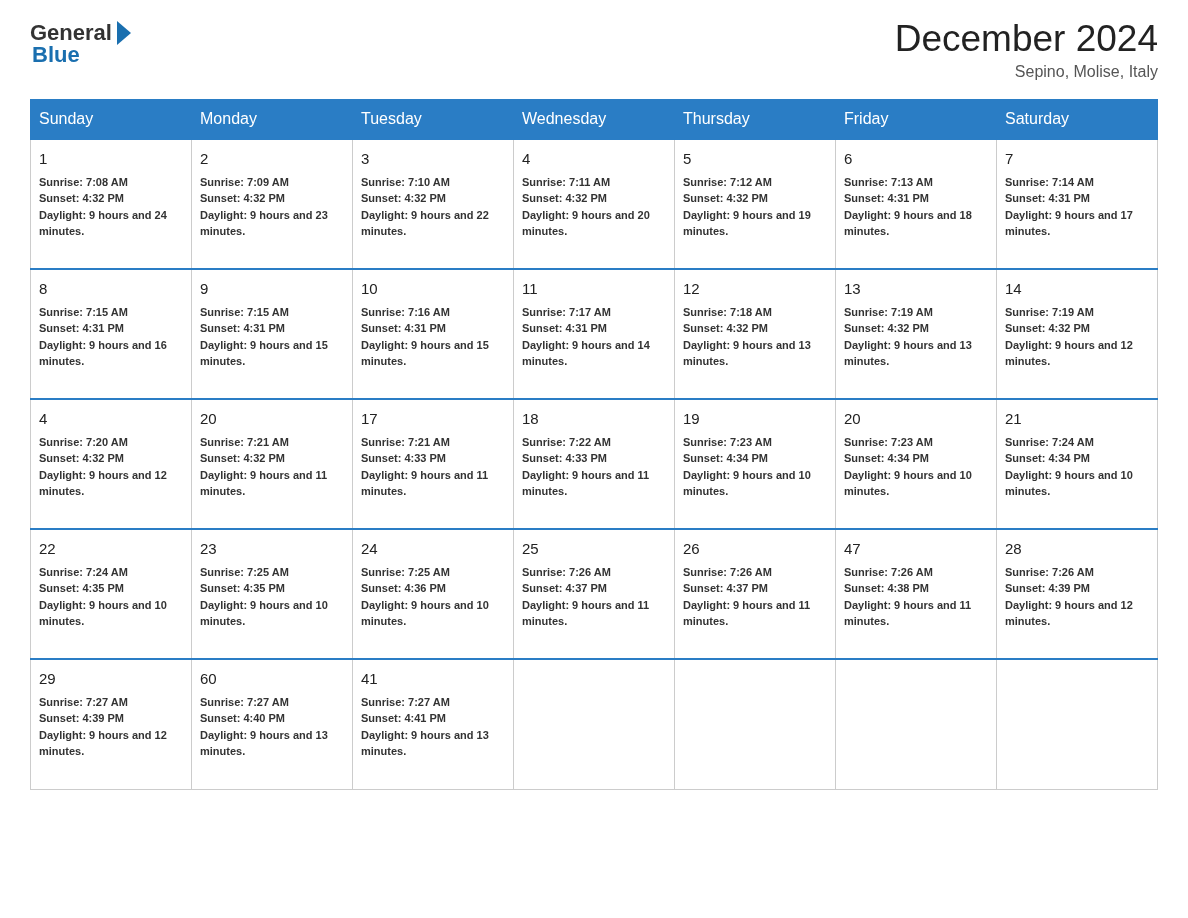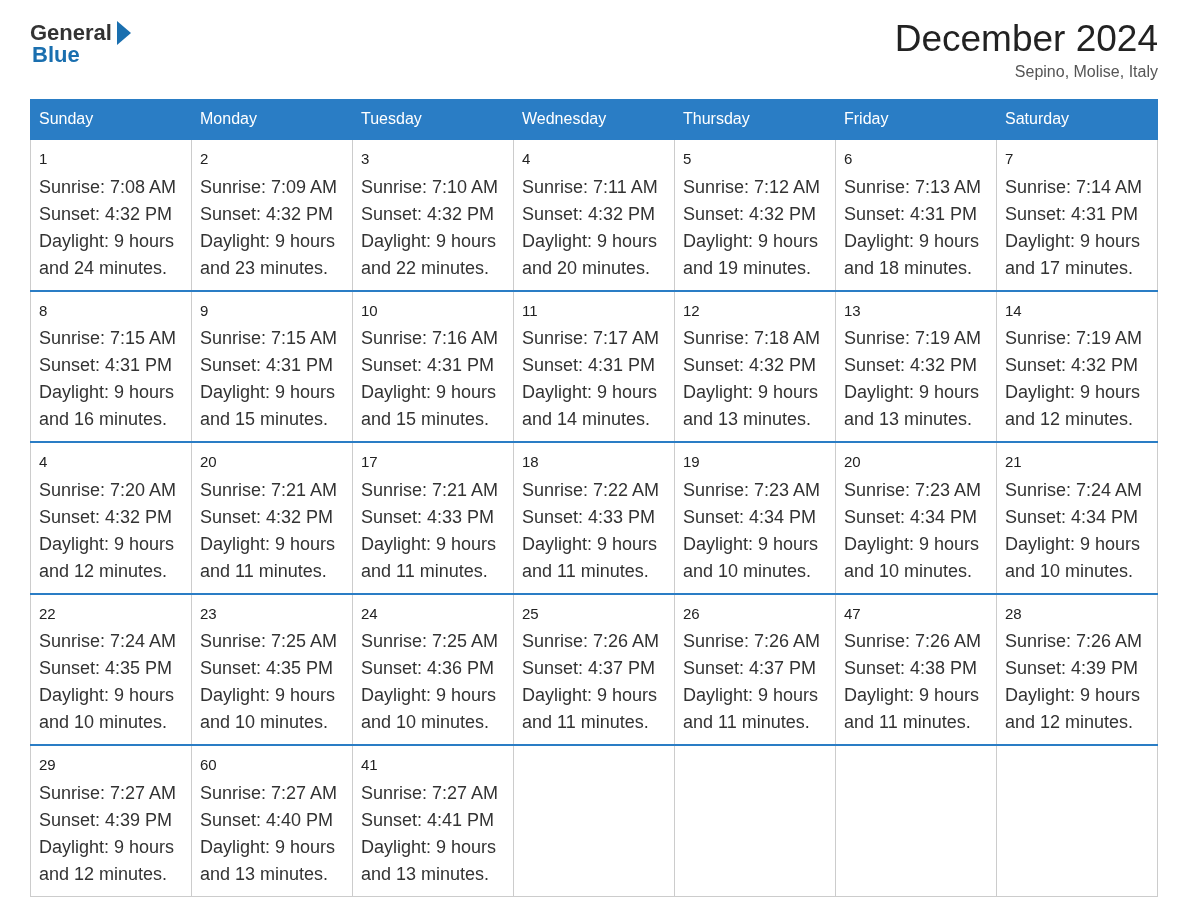--- a/index.html
+++ b/index.html
@@ -89,22 +89,23 @@
       border-top: 2px solid #2a7dc5;
       background: #fff;
     }
     .day-number {
       font-size: 15px;
       font-weight: normal;
       color: #222;
       margin-bottom: 3px;
     }
     .day-info {
-      font-size: 18px;
+      font-size: 11px;
       color: #333;
+      font-weight: bold;
     }
   </style>
 </head>
 <body>
 
 <div class="header-area">
   <div class="logo">
     <div class="logo-text">
       <span>General</span>
       <span class="logo-arrow"></span>

